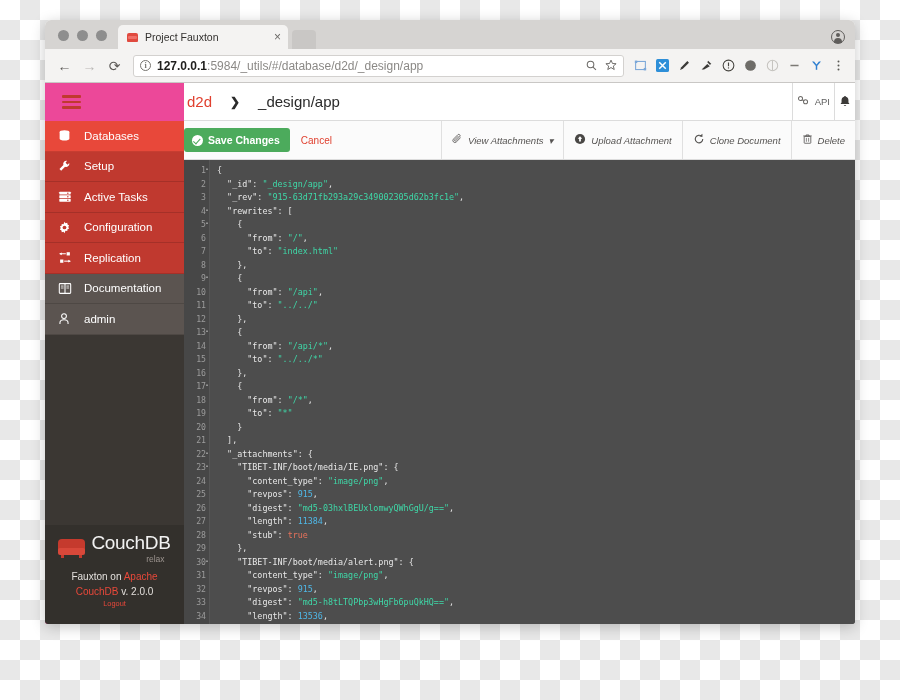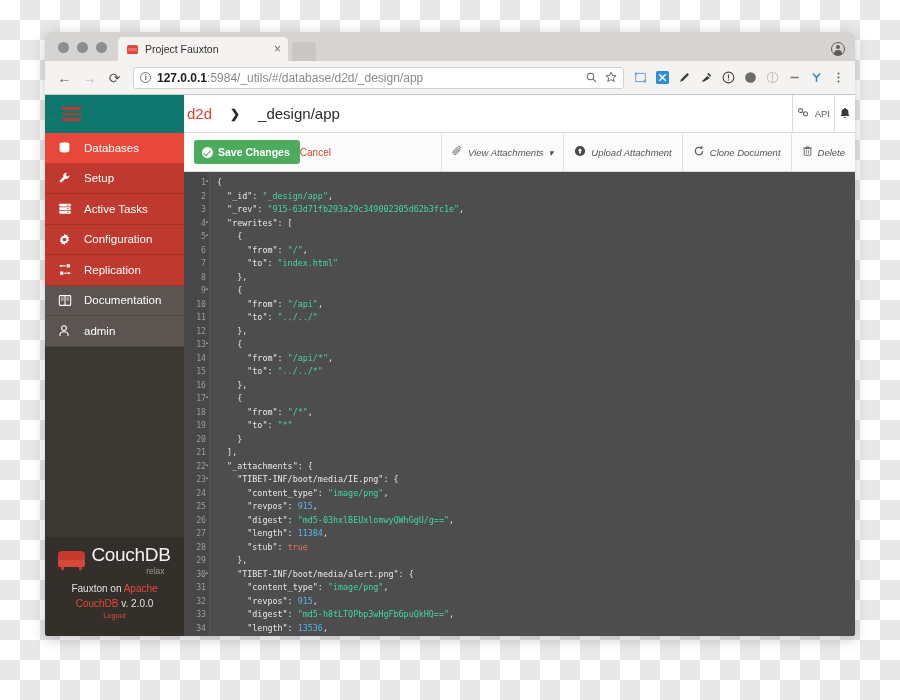--- a/index.html
+++ b/index.html
@@ -13,21 +13,21 @@
       linear-gradient(45deg, #e8e8e8 25%, transparent 25%, transparent 75%, #e8e8e8 75%, #e8e8e8),
       linear-gradient(45deg, #e8e8e8 25%, transparent 25%, transparent 75%, #e8e8e8 75%, #e8e8e8);
     background-size: 40px 40px;
     background-position: 0 0, 20px 20px;
     position: relative;
   }
 
   
   #browser-window {
     position: absolute;
-    left: 45px; top: 32px;
+    left: 45px; top: 20px;
     width: 810px; height: 604px;
     background: #ffffff;
     border-radius: 6px 6px 3px 3px;
     box-shadow: 0 3px 14px rgba(0,0,0,0.22);
     overflow: hidden;
     display: flex; flex-direction: column;
   }
 
   
   .tabstrip {
@@ -137,21 +137,21 @@
 
   .ext-icons { display: flex; align-items: center; gap: 7px; padding-left: 3px; }
   .ext { width: 15px; height: 15px; display:flex; align-items:center; justify-content:center; flex:0 0 auto; }
 
   
   .app { flex: 1 1 auto; display: flex; min-height: 0; }
 
   
   .sidebar {
     width: 139px; flex: 0 0 139px;
-    background: #0f766e;
+    background: #ec4899;
     display: flex; flex-direction: column;
     position: relative;
   }
   .sidebar-top {
     height: 38px;
     display: flex; align-items: center;
     padding-left: 17px;
   }
   .hamburger { width: 19px; }
   .hamburger i {
@@ -234,21 +234,21 @@
   }
 
   .toolbar {
     height: 39px; flex: 0 0 39px;
     display: flex; align-items: stretch;
     background: #fbfbfb;
     border-bottom: 1px solid #dcdcdc;
   }
   .toolbar-left {
     flex: 1 1 auto; display: flex; align-items: center;
-    padding-left: 10px; min-width: 0;
+    gap: 11px; min-width: 0;
   }
   .save-btn {
     background: #4cab5c; color: #fff;
     font-size: 10.5px; font-weight: bold;
     padding: 6px 10px 6px 8px; border-radius: 3px;
     display: flex; align-items: center; gap: 5px;
     cursor: pointer; white-space: nowrap;
   }
   .check-circle {
     width: 11px; height: 11px; border-radius: 50%;

